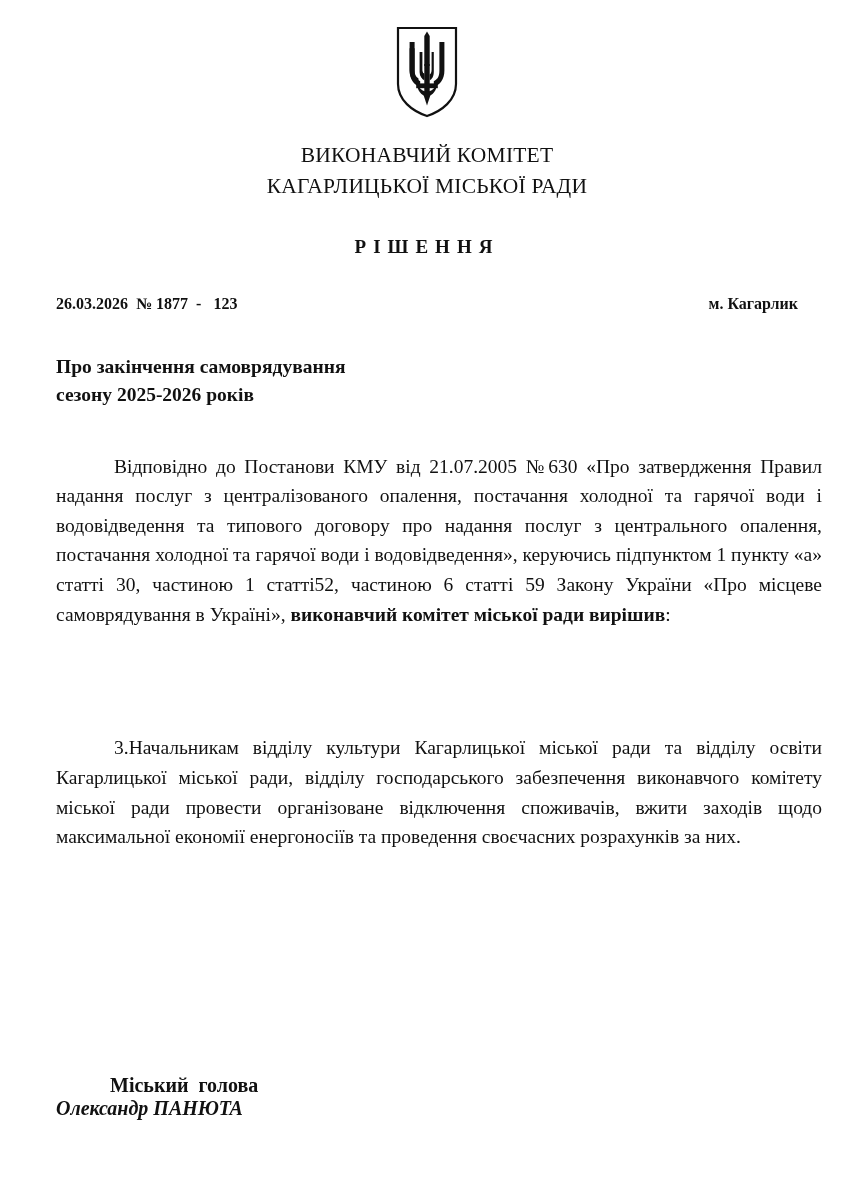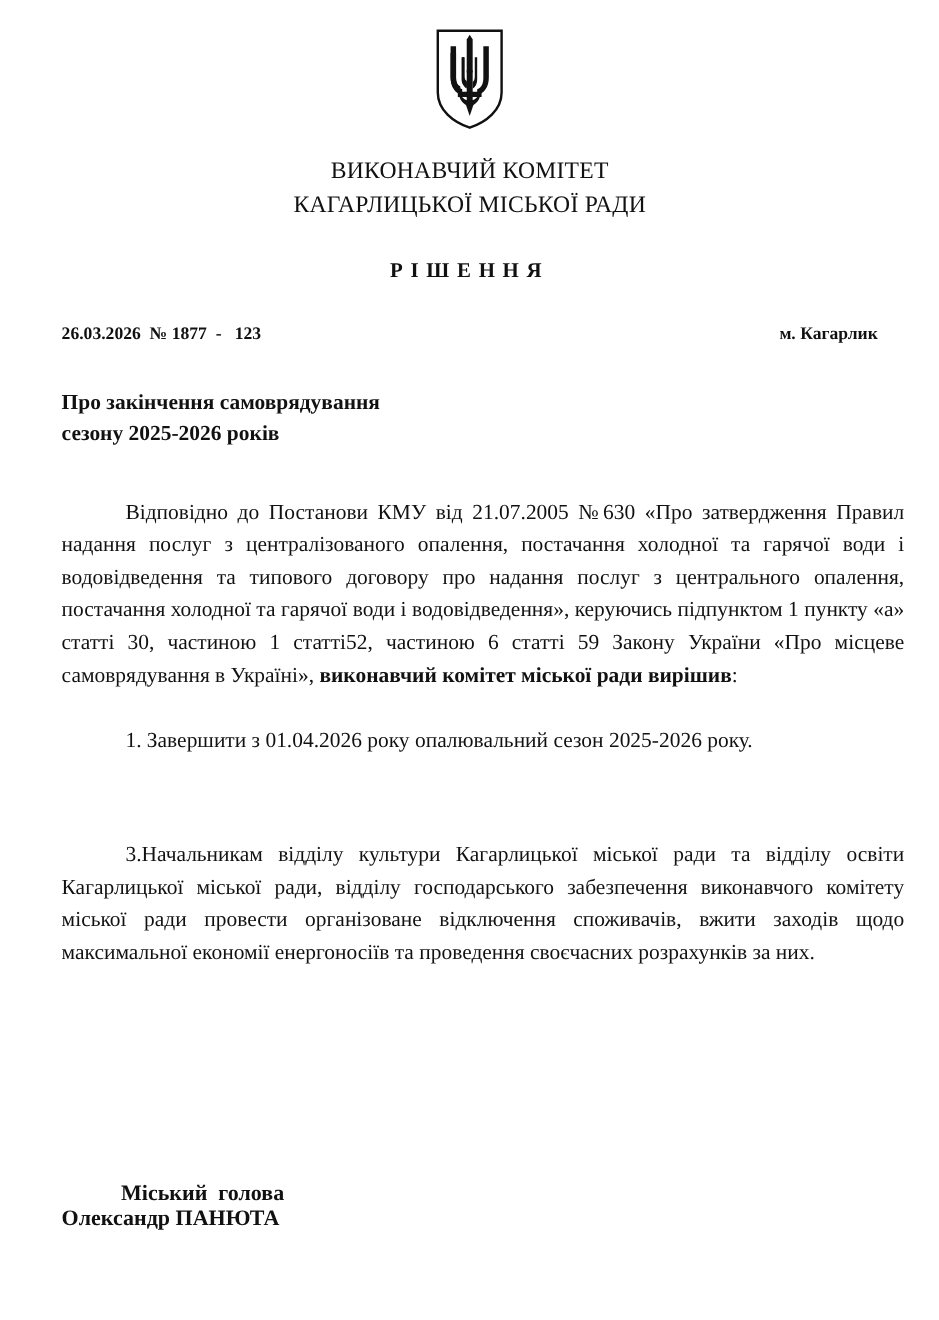--- a/index.html
+++ b/index.html
@@ -133,20 +133,21 @@
     padding: 0 56px;
     flex-direction: column;
   }
   .signature-row .role {
     margin-left: 54px;
     white-space: pre;
   }
   .signature-row .spacer { flex: 1; }
   .signature-row .person {
     white-space: nowrap;
+    font-style: italic;
   }
 </style>
 </head>
 <body>
 
 <div class="page">
 
   <div class="emblem-wrap">
     <svg class="emblem" viewBox="0 0 62 92" aria-hidden="true">
       <path d="M2 2 H60 V58 C60 74 46 85 31 90 C16 85 2 74 2 58 Z" fill="#ffffff" stroke="#111111" stroke-width="2.2"></path>
@@ -196,21 +197,20 @@
     <span class="line">Про  закінчення самоврядування</span>
     <span class="line">сезону  2025-2026 років</span>
   </div>
 
   <div class="body-block">
 
     <p class="para"><span>Відповідно до Постанови  КМУ від 21.07.2005 №630 «Про затвердження Правил надання послуг з централізованого опалення, постачання холодної та гарячої води і водовідведення та типового договору про надання послуг з центрального опалення, постачання холодної та гарячої води і водовідведення», керуючись підпунктом 1 пункту «а» статті 30, частиною 1 статті52, частиною 6 статті 59 Закону України «Про місцеве самоврядування в Україні», </span><span class="b">виконавчий комітет міської ради вирішив</span><span>:</span></p>
 
     <div class="spacer-md"></div>
 
-    <p class="clause">1.  Завершити з 01.04.2026 року опалювальний сезон 2025-2026 року.</p>
 
     <div class="spacer-md"></div>
 
 
     <div class="spacer-lg"></div>
 
     <p class="clause">3.Начальникам  відділу культури Кагарлицької  міської ради  та відділу освіти Кагарлицької  міської  ради,  відділу господарського забезпечення виконавчого  комітету  міської  ради  провести  організоване  відключення споживачів,  вжити заходів щодо максимальної економії енергоносіїв та проведення своєчасних розрахунків за них.</p>
 
   </div>
 

